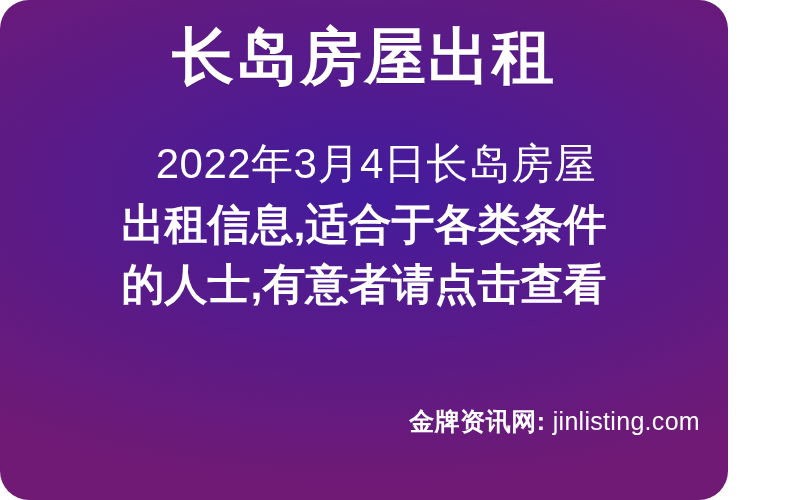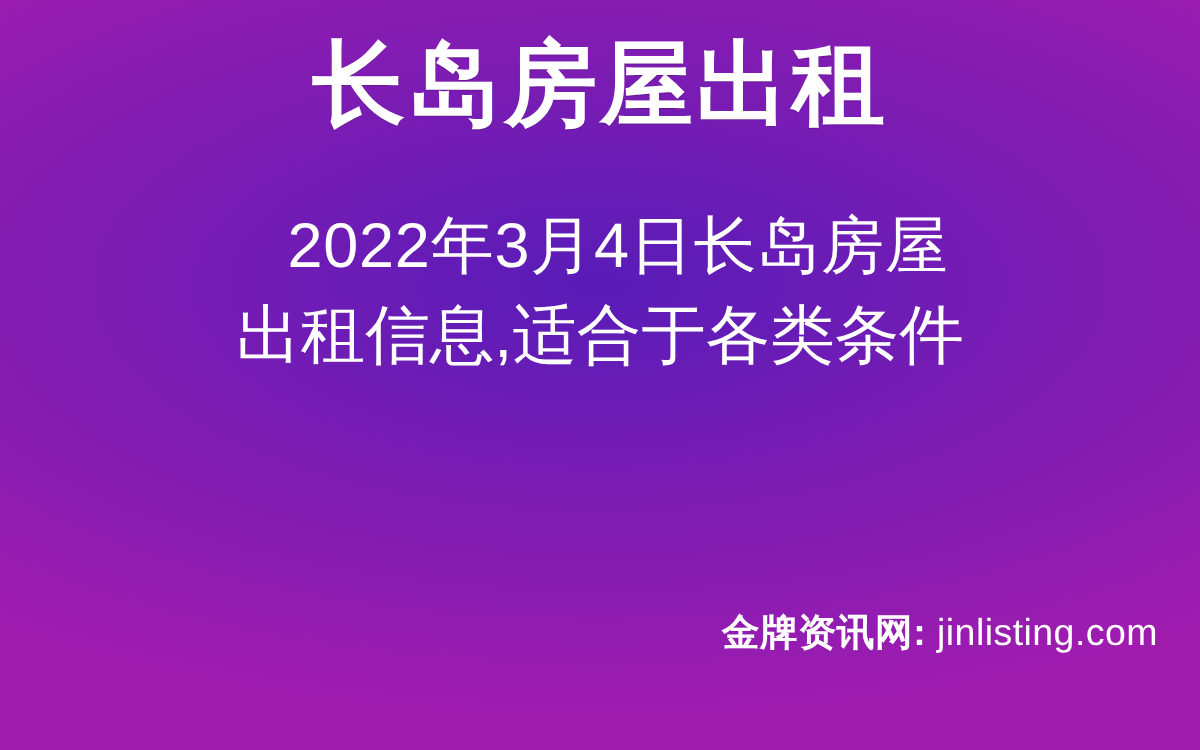--- a/index.html
+++ b/index.html
@@ -8,25 +8,26 @@
   }
   body {
     width: 800px;
     height: 500px;
     overflow: hidden;
     font-family: "Liberation Sans", "DejaVu Sans", sans-serif;
   }
 
   #poster {
     position: relative;
-    width: 800px;
+    width: 728px;
     height: 500px;
-    background: #a21caf;
+    background: #701a75;
     box-sizing: border-box;
     overflow: hidden;
+    border-radius: 29px;
   }
 
   
   #poster::before {
     content: "";
     position: absolute;
     inset: 0;
     background:
       radial-gradient(120% 85% at 50% 38%, rgba(28,28,190,0.55) 0%, rgba(5,5,160,0) 70%);
     pointer-events: none;
@@ -73,21 +74,21 @@
     white-space: nowrap;
     letter-spacing: 0px;
   }
   .body-line.lead {
     font-weight: normal;
     font-size: 42px;
     letter-spacing: 0.5px;
     margin-left: 24px;
   }
   .body-line.strong {
-    font-weight: normal;
+    font-weight: bold;
     font-size: 43px;
   }
 
   
   .footer {
     position: absolute;
     right: 28px;
     bottom: 62px;
     text-align: right;
     white-space: nowrap;
@@ -114,20 +115,21 @@
 <div id="poster">
   <div class="layer">
 
     <div class="title-block">
       <div class="title">长岛房屋出租</div>
     </div>
 
     <div class="body-block">
       <div class="body-line lead">2022年3月4日长岛房屋</div>
       <div class="body-line strong">出租信息,适合于各类条件</div>
+      <div class="body-line strong">的人士,有意者请点击查看</div>
     </div>
 
     <div class="footer">
       <span class="footer-site">金牌资讯网:</span><span class="footer-domain">jinlisting.com</span>
     </div>
 
   </div>
 </div>
 
 </body></html>

